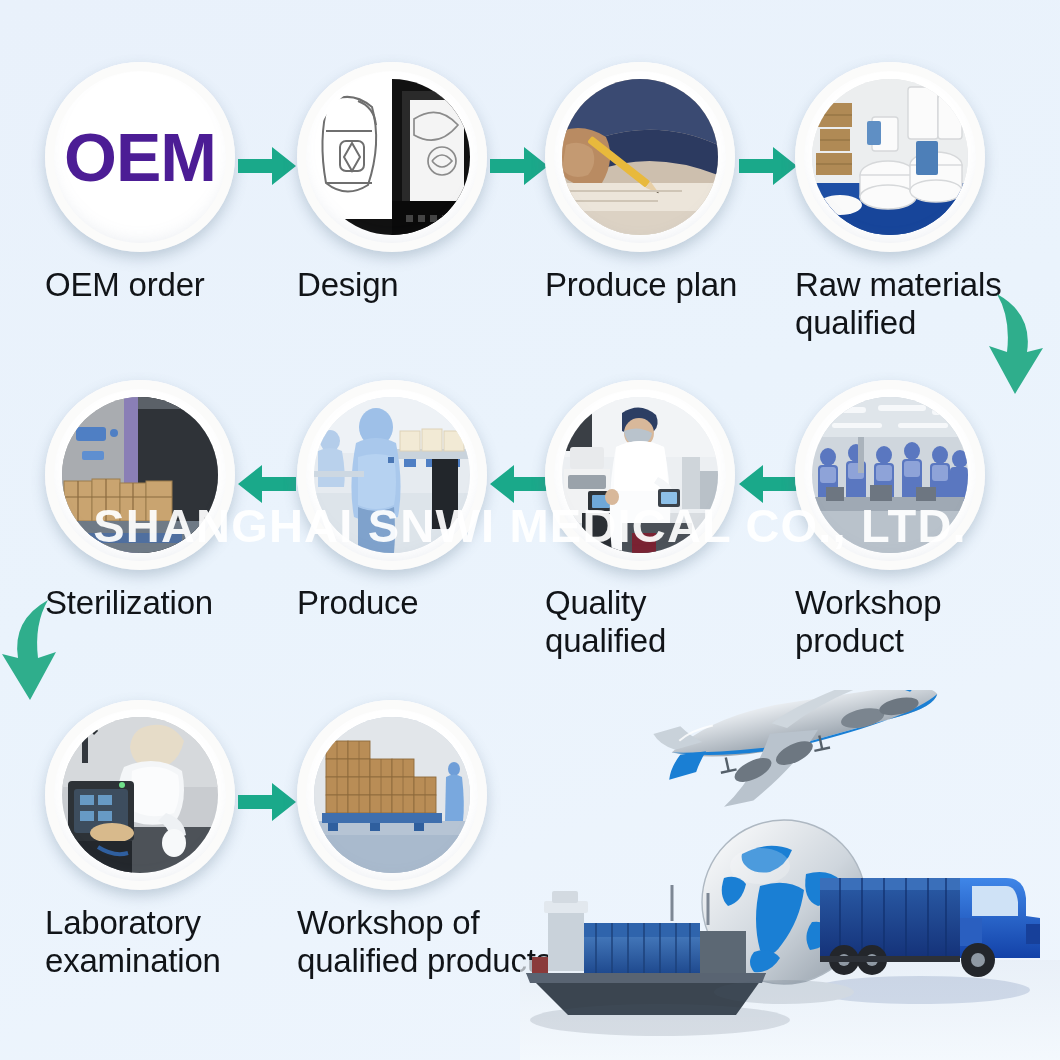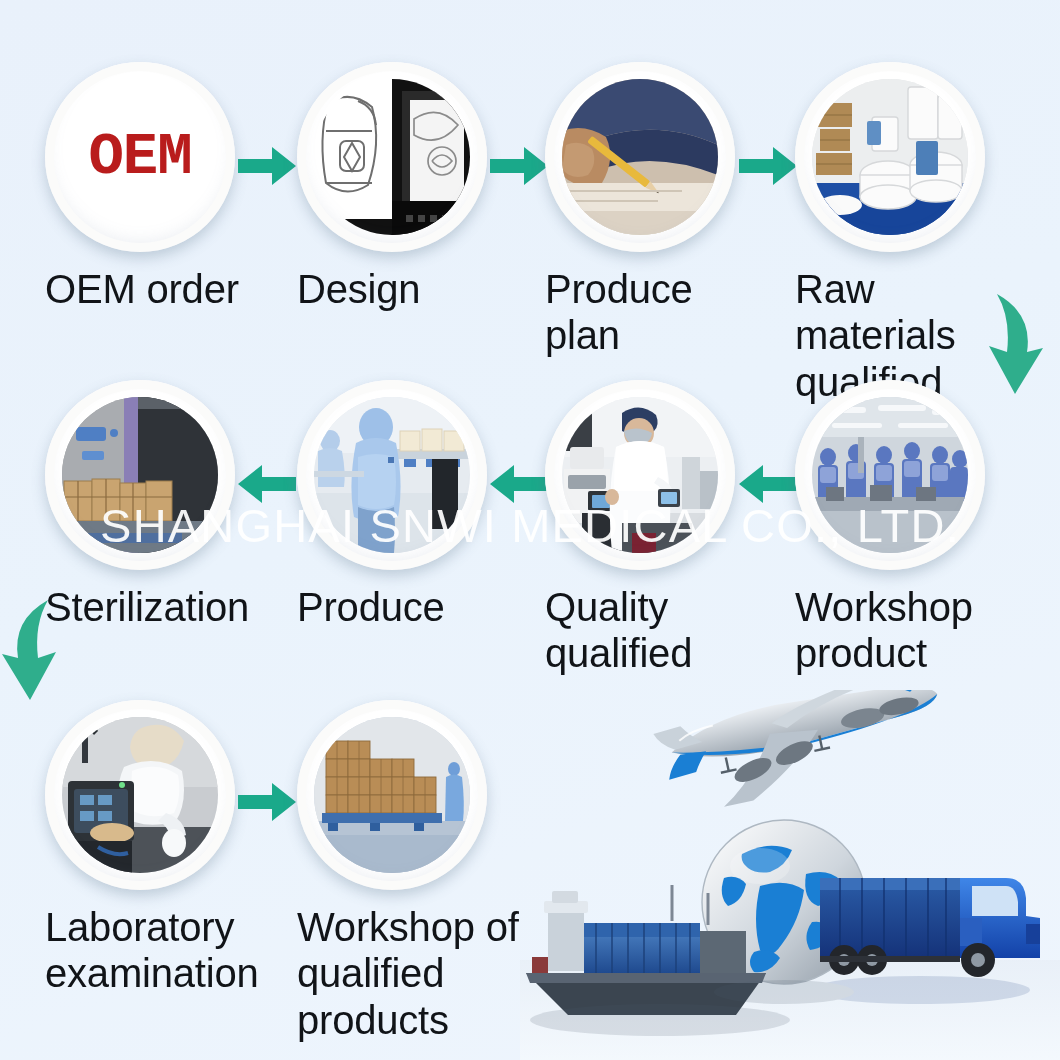--- a/index.html
+++ b/index.html
@@ -56,38 +56,38 @@
     height: 156px;
     border-radius: 50%;
     overflow: hidden;
     top: 17px;
     left: 17px;
   }
   .photo > svg { display: block; width: 100%; height: 100%; }
 
   .caption {
     margin-top: 14px;
-    font-size: 40px;
+    font-size: 33px;
     line-height: 1.16;
     color: #111418;
     letter-spacing: -0.2px;
     text-align: left;
     white-space: pre-line;
     font-family: "Liberation Sans", sans-serif;
   }
 
   
   .oem-text {
     position: relative;
     z-index: 2;
-    font-size: 59px;
+    font-size: 68px;
     font-weight: 700;
-    color: #b91c1c;
+    color: #4c1d95;
     letter-spacing: -1px;
-    font-family: Liberation Mono, monospace;
+    font-family: Liberation Sans, sans-serif;
     text-shadow: 0 1px 0 rgba(255,255,255,.7);
   }
 
   
   .arrow {
     position: absolute;
     width: 62px;
     height: 48px;
   }
   .arrow svg { display:block; width:100%; height:100%; }
@@ -103,21 +103,21 @@
   .watermark {
     position: absolute;
     left: 0;
     top: 498px;
     width: 1060px;
     text-align: center;
     font-size: 47px;
     letter-spacing: 1.2px;
     color: rgba(255,255,255,0.93);
     font-family: "Liberation Sans", sans-serif;
-    font-weight: 400;
+    font-weight: 700;
     pointer-events: none;
     z-index: 40;
     white-space: nowrap;
   }
 
   
   .logistics {
     position: absolute;
     left: 520px;
     top: 690px;

